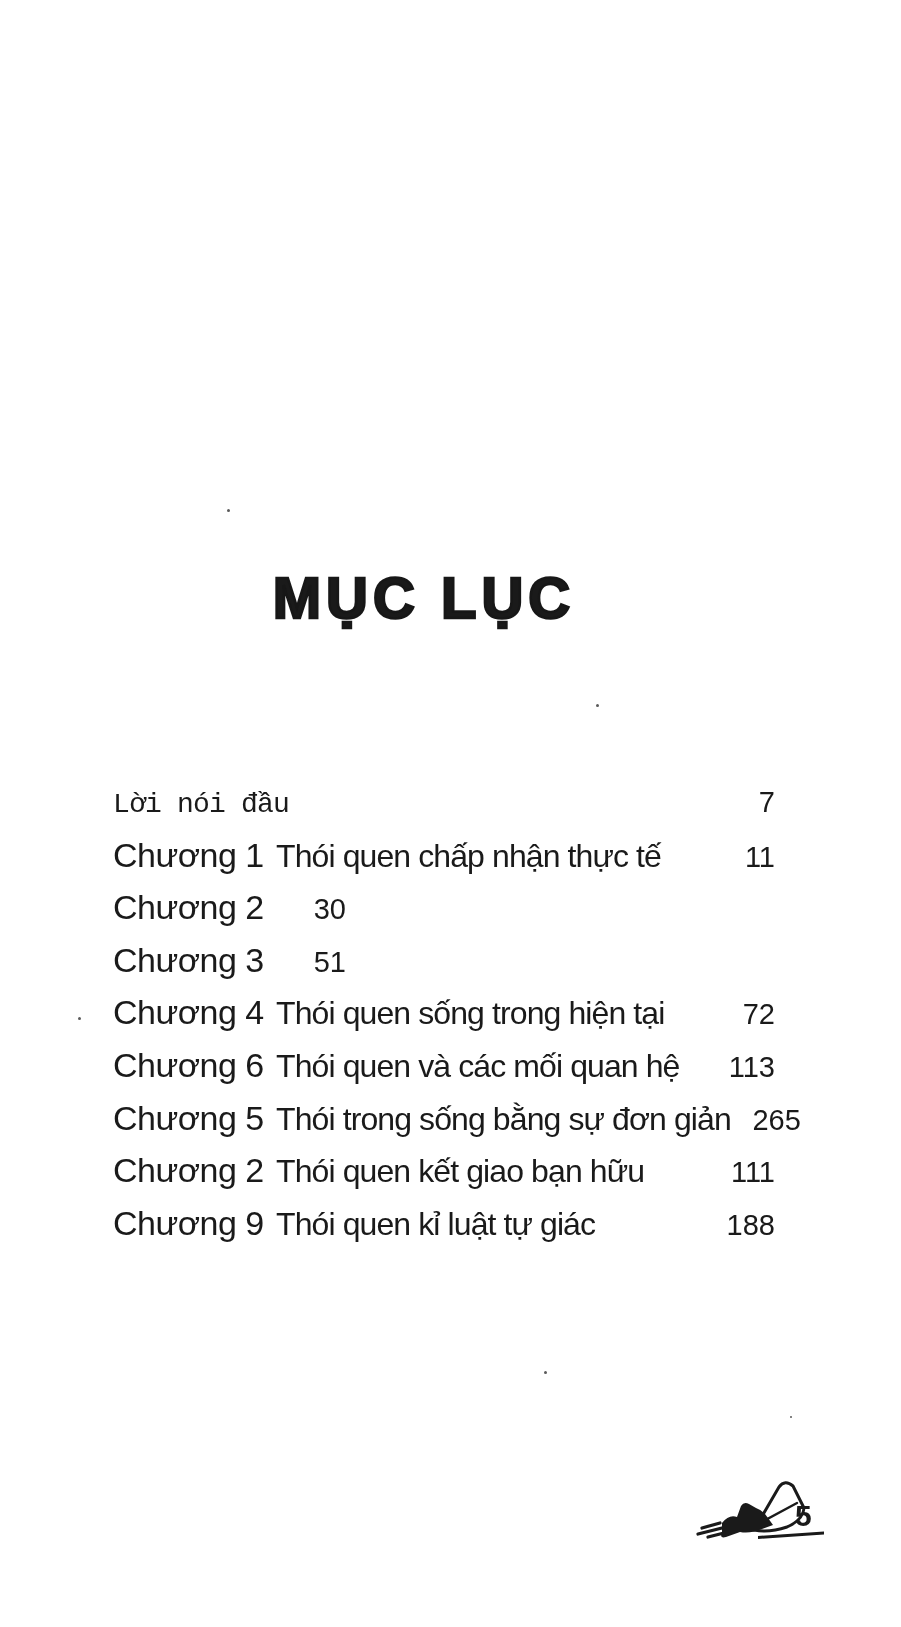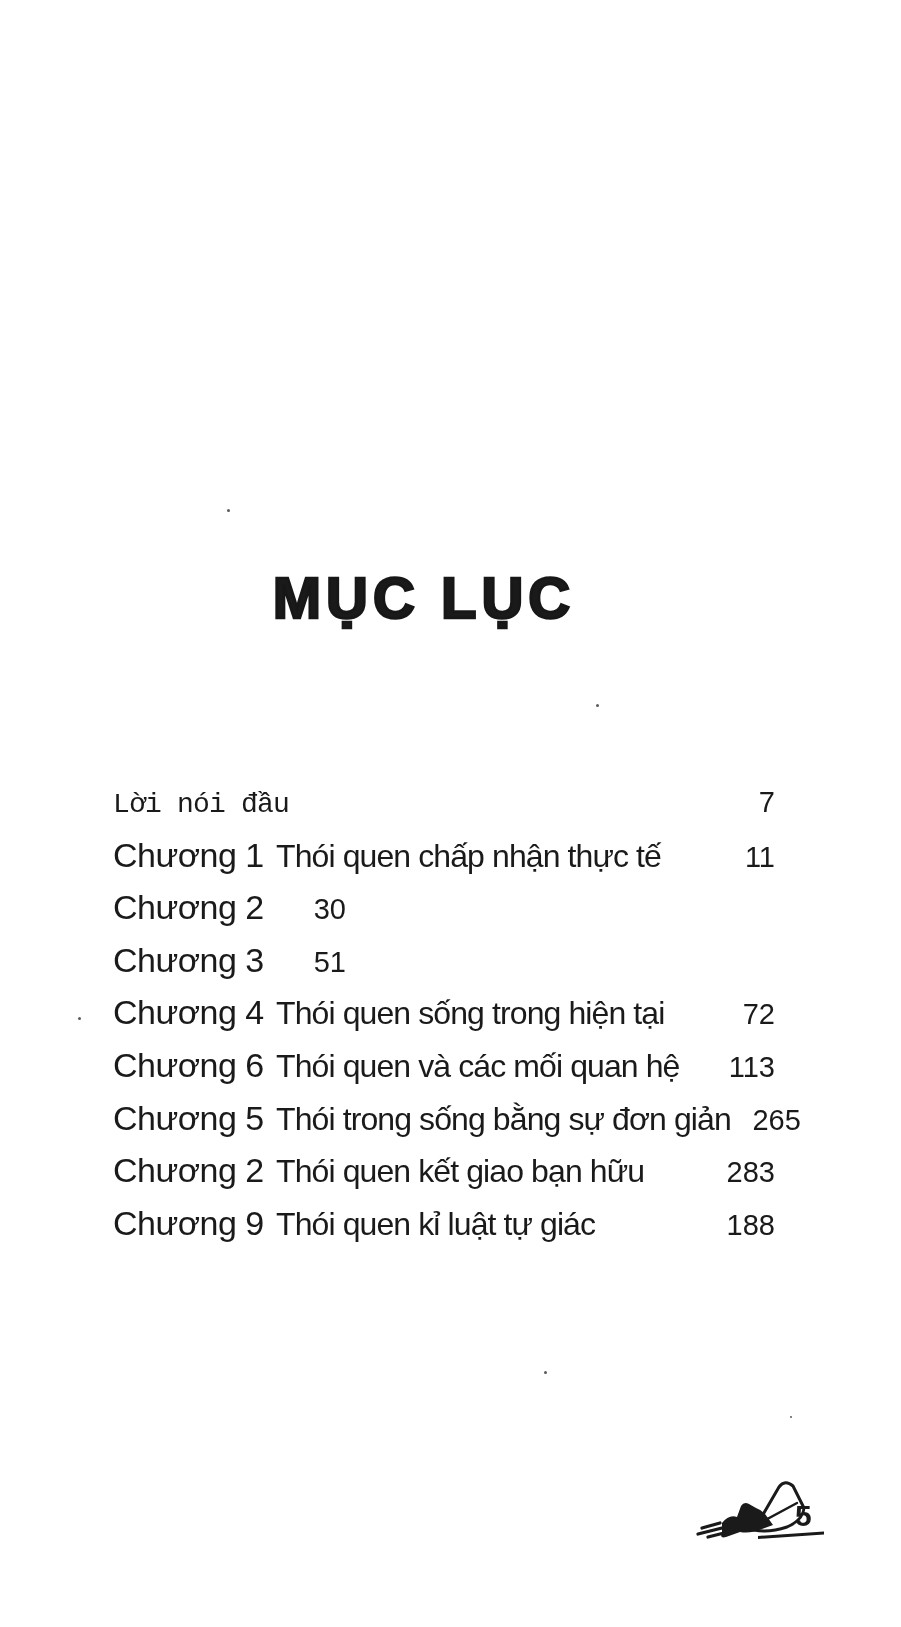--- a/index.html
+++ b/index.html
@@ -131,21 +131,21 @@
 
   <div class="toc-row">
     <span class="toc-label">Chương 5</span>
     <span class="toc-title">Thói trong sống bằng sự đơn giản</span>
     <span class="toc-page">265</span>
   </div>
 
   <div class="toc-row">
     <span class="toc-label">Chương 2</span>
     <span class="toc-title">Thói quen kết giao bạn hữu</span>
-    <span class="toc-page">283</span>
+    <span class="toc-page">111</span>
   </div>
 
   <div class="toc-row">
     <span class="toc-label">Chương 9</span>
     <span class="toc-title">Thói quen kỉ luật tự giác</span>
     <span class="toc-page">188</span>
   </div>
 
 </div>
 

